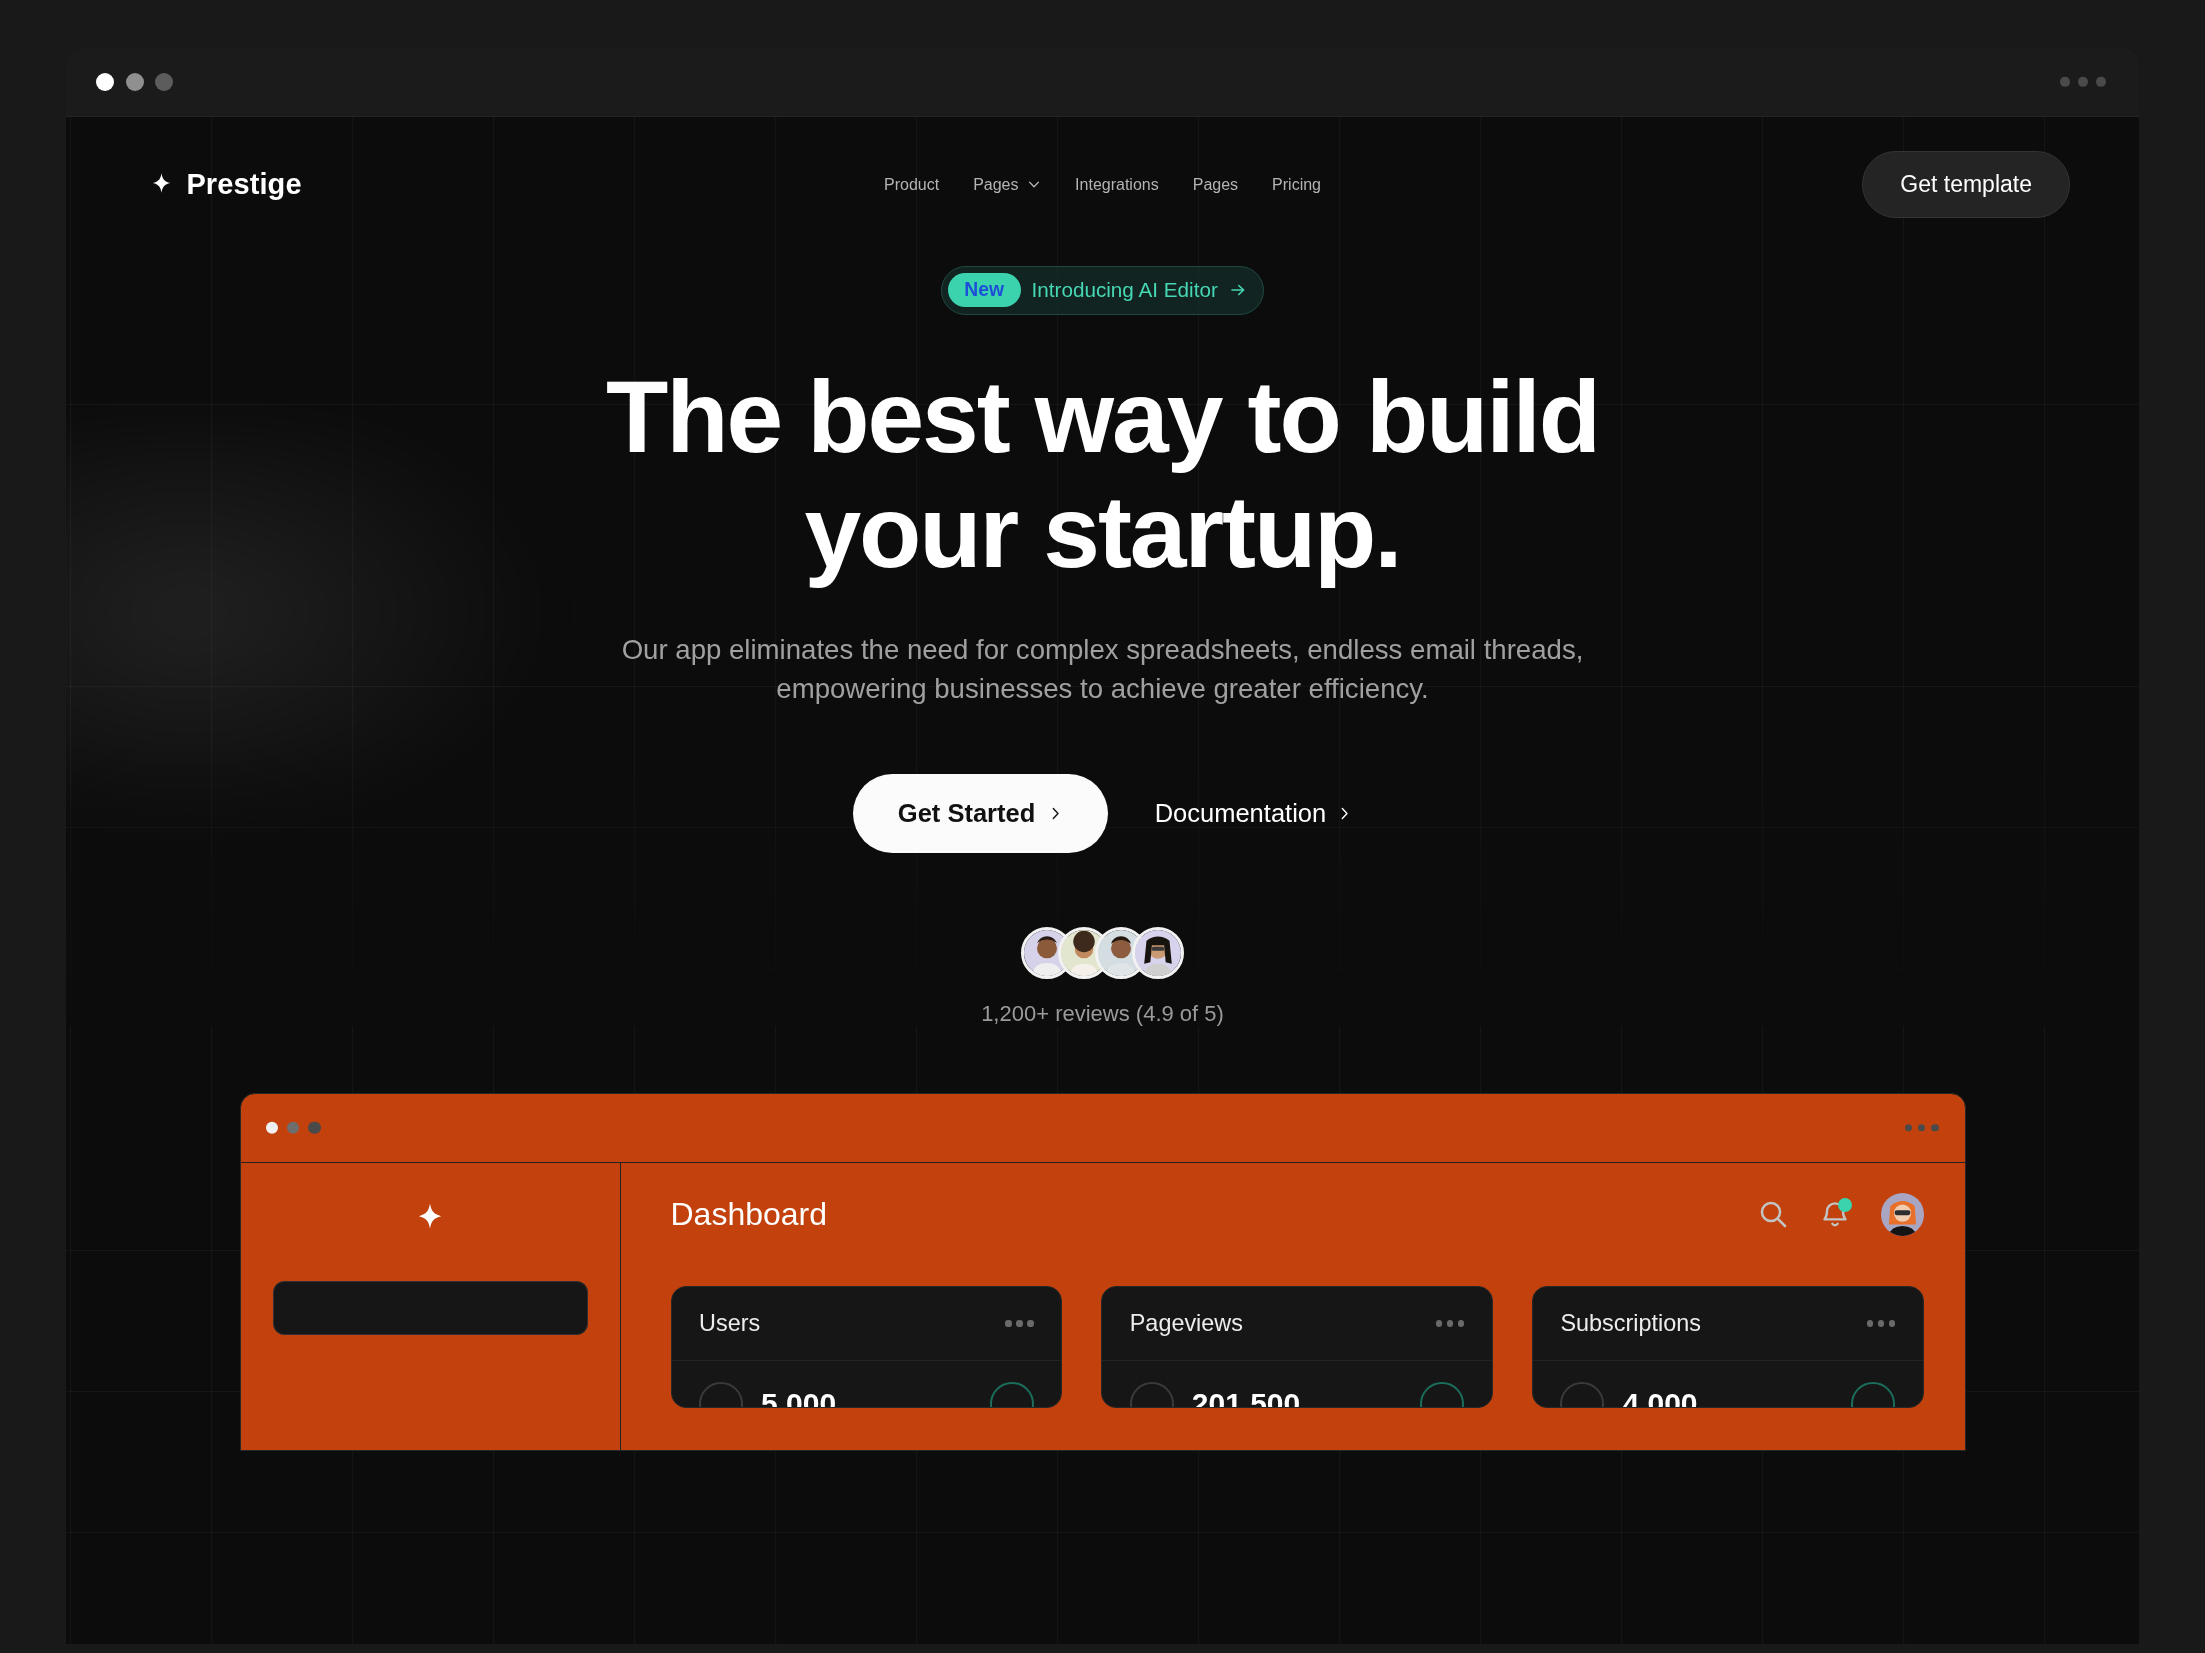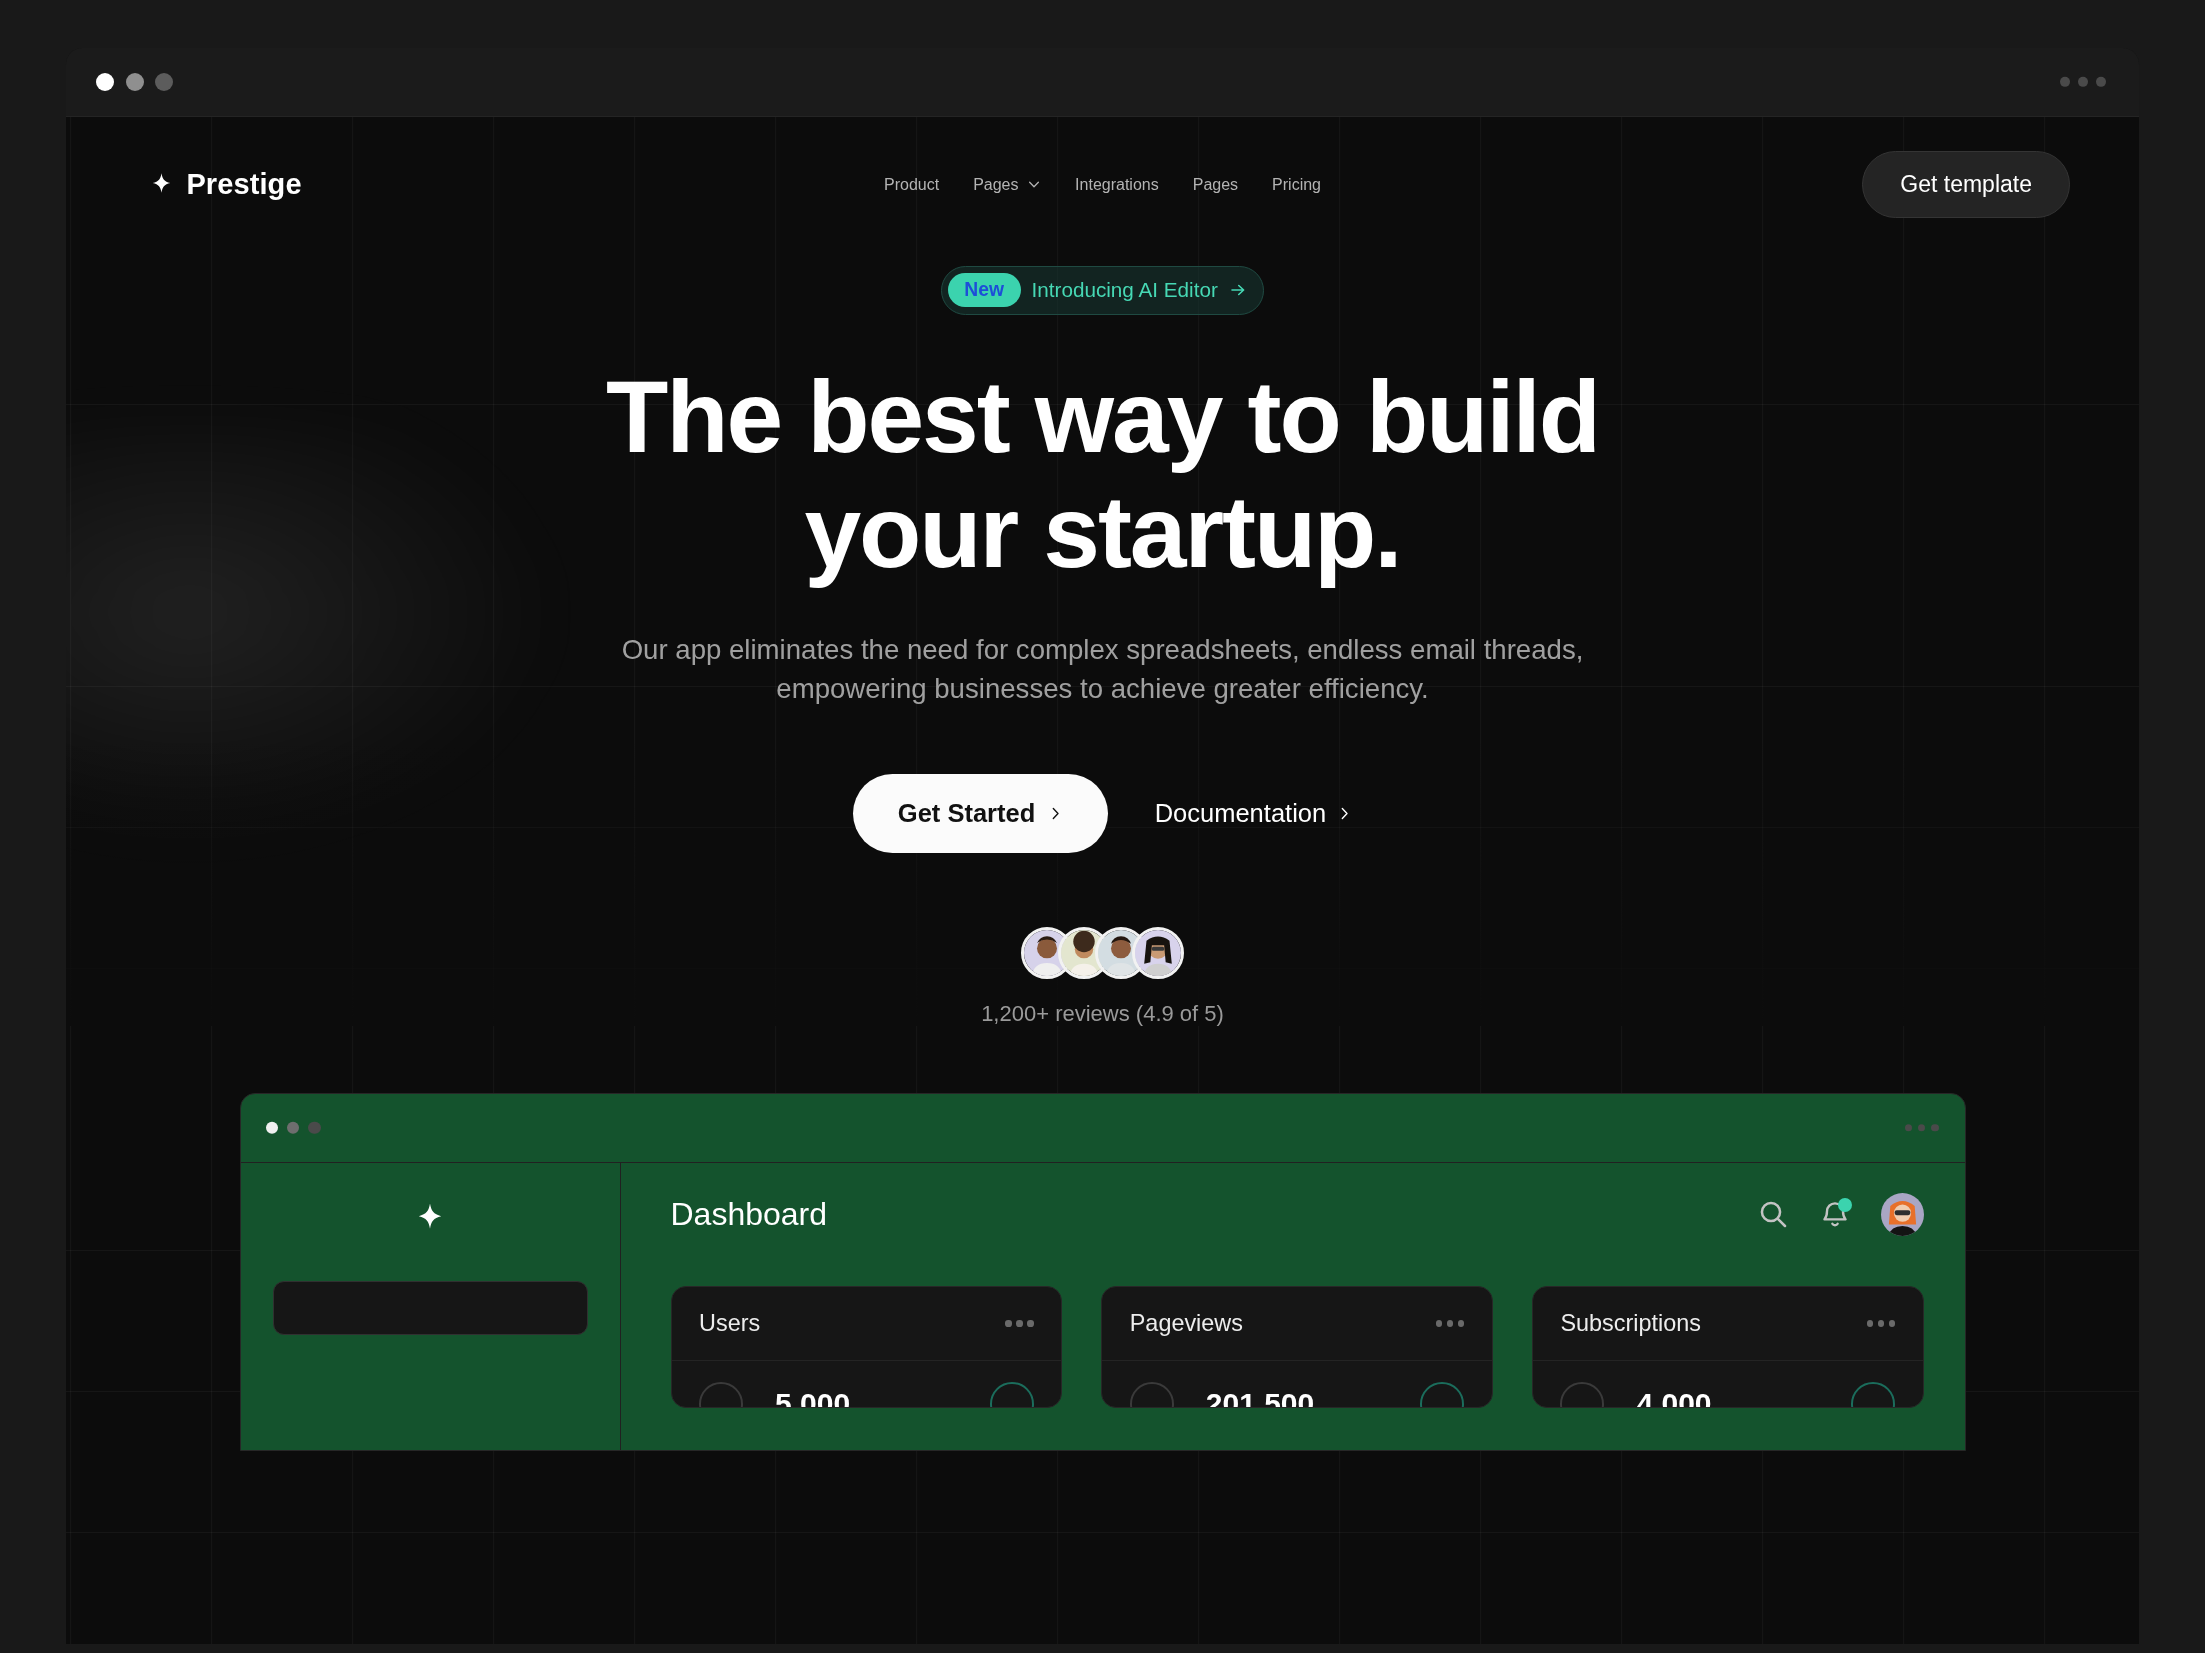--- a/index.html
+++ b/index.html
@@ -177,21 +177,21 @@
   }
   .av:first-child { margin-left: 0; }
   .av svg { display: block; width: 100%; height: 100%; }
   .proof-text { margin-top: 19.3px; color: #9a9a9a; font-size: 22px; }
 
   
   .dash-wrap {
     position: relative; z-index: 4;
     margin: 66px auto 0;
     width: 1726px;
-    background: #14532d;
+    background: #c2410c;
     border: 0.7px solid #272727;
     border-radius: 15px 15px 0 0;
     overflow: hidden;
     height: 358px;
   }
   .dash-chrome {
     height: 69px; position: relative;
     border-bottom: 0.7px solid #212121;
   }
   .dash-traffic { position: absolute; left: 25px; top: 50%; transform: translateY(-50%); display: flex; gap: 9px; }
@@ -242,21 +242,21 @@
     height: 122px;
   }
   .card-head {
     display: flex; align-items: center;
     padding: 23.4px 27.6px 23.4px 27.6px;
     border-bottom: 0.7px solid #242424;
   }
   .card-label { color: #ededed; font-size: 23.4px; font-weight: 500; }
   .card-more { margin-left: auto; display: flex; gap: 4.8px; }
   .card-more i { width: 6.2px; height: 6.2px; border-radius: 50%; background: #6a6a6a; display:block; }
-  .card-body { display: flex; align-items: center; padding: 20.7px 27.6px; gap: 32px; }
+  .card-body { display: flex; align-items: center; padding: 20.7px 27.6px; gap: 18px; }
   .ring {
     width: 44px; height: 44px; border-radius: 50%;
     border: 2.1px solid #3a3a3a;
   }
   .card-value { color: #fff; font-size: 30px; font-weight: 600; }
   .ring-teal {
     margin-left: auto;
     width: 44px; height: 44px; border-radius: 50%;
     border: 2.1px solid #1b6d5c;
   }

